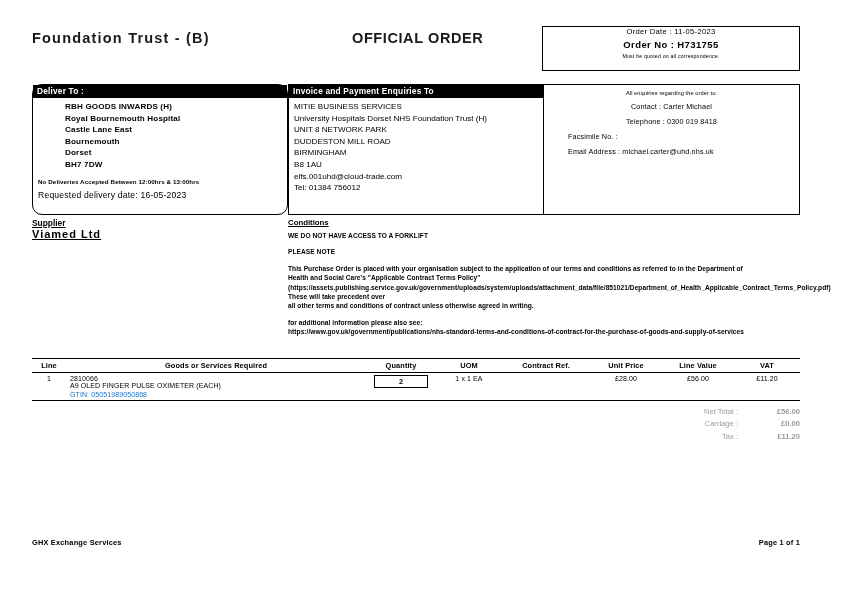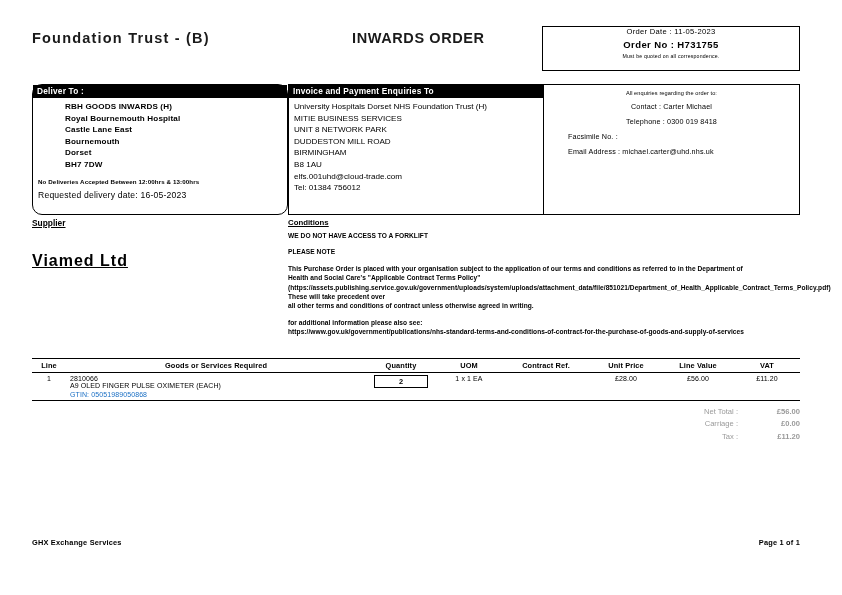--- a/index.html
+++ b/index.html
@@ -145,24 +145,24 @@
     width: 256px;
     height: 135px;
   }
   .supplier-hdr {
     font-size: 8.4px;
     font-weight: bold;
     text-decoration: underline;
     padding-top: 3px;
   }
   .supplier-name {
-    font-size: 16px;
+    font-size: 11px;
     font-weight: bold;
     letter-spacing: 1px;
-    margin-top: 24px;
+    margin-top: 0;
     text-decoration: underline;
   }
   .cond-box {
     position: absolute;
     left: 256px;
     top: 0;
     width: 512px;
     height: 135px;
   }
   .cond-hdr {
@@ -264,21 +264,21 @@
 </style>
 </head>
 <body>
 
 <div class="page">
 
   <div class="org-title">
     <div>Foundation Trust - (B)</div>
   </div>
 
-  <div class="official-order">INWARDS ORDER</div>
+  <div class="official-order">OFFICIAL ORDER</div>
 
   <div class="order-box">
     <div class="line1">Order Date : 11-05-2023</div>
     <div class="line2">Order No : H731755</div>
     <div class="line3">Must be quoted on all correspondence.</div>
   </div>
 
   <div class="band">
 
     <div class="panel panel-deliver">
@@ -291,22 +291,22 @@
         <div class="addr-line">Dorset</div>
         <div class="addr-line">BH7 7DW</div>
         <div class="deliver-note">No Deliveries Accepted Between 12:00hrs &amp; 13:00hrs</div>
         <div class="deliver-date">Requested delivery date: 16-05-2023</div>
       </div>
     </div>
 
     <div class="panel panel-invoice">
       <div class="panel-hdr">Invoice and Payment Enquiries To</div>
       <div class="panel-body">
+        <div>MITIE BUSINESS SERVICES</div>
         <div>University Hospitals Dorset NHS Foundation Trust (H)</div>
-        <div>MITIE BUSINESS SERVICES</div>
         <div>UNIT 8 NETWORK PARK</div>
         <div>DUDDESTON MILL ROAD</div>
         <div>BIRMINGHAM</div>
         <div>B8 1AU</div>
         <div>elfs.001uhd@cloud-trade.com</div>
         <div>Tel: 01384 756012</div>
       </div>
     </div>
 
     <div class="panel panel-enq">

